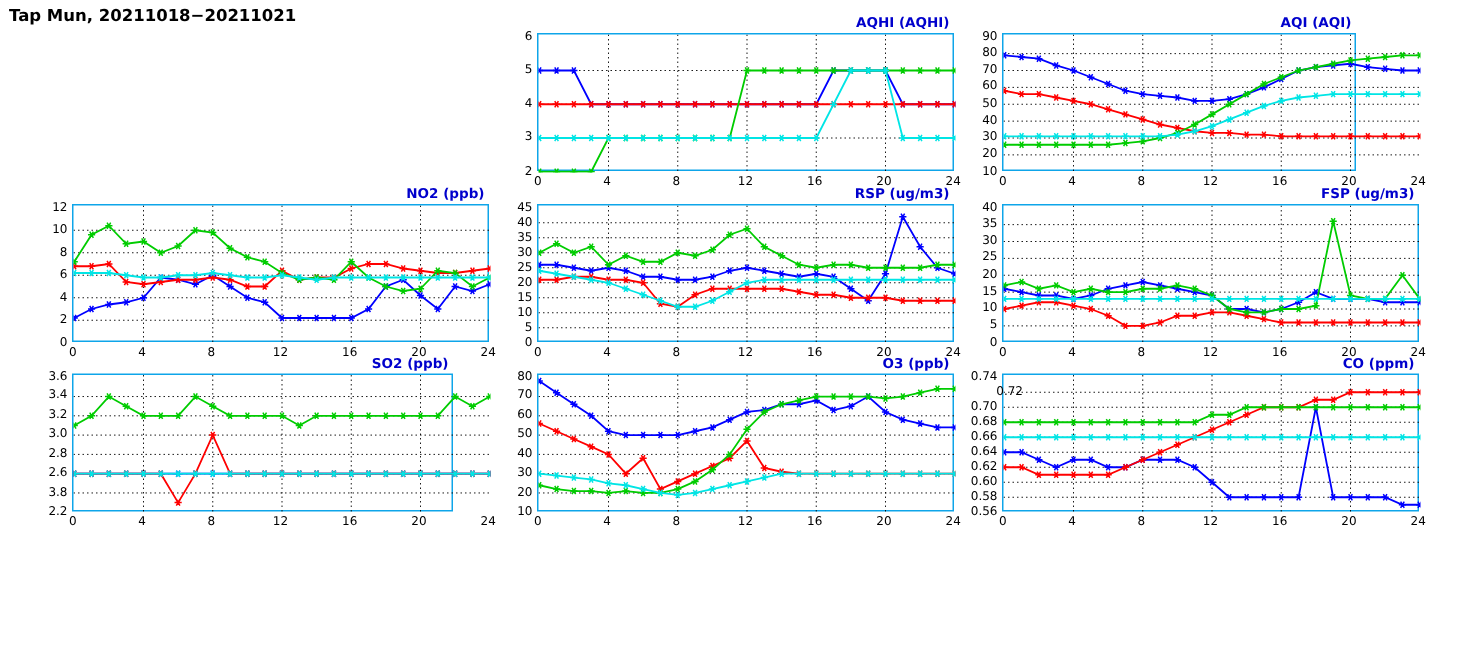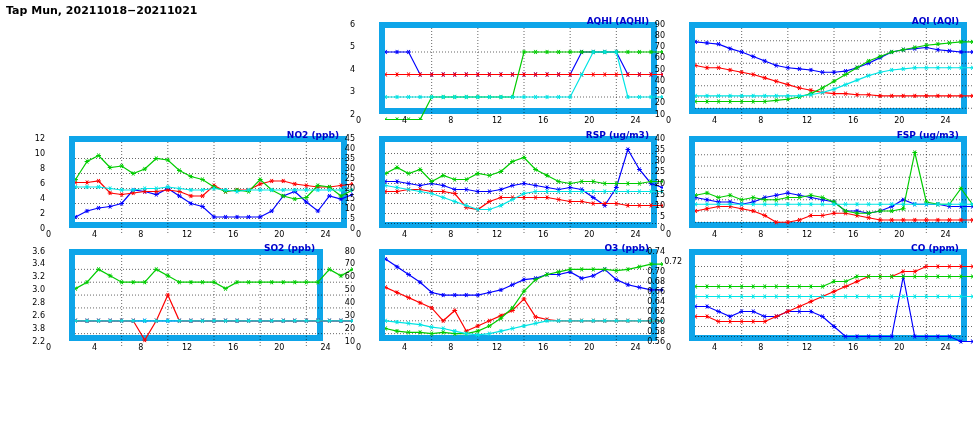--- a/index.html
+++ b/index.html
@@ -1,19 +1,19 @@
 <!DOCTYPE html>
 <html><head>
 <meta charset="utf-8">
 <style>
   html,body{margin:0;padding:0;background:#ffffff;}
   body{width:975px;height:447px;font-family:"DejaVu Sans",sans-serif;overflow:hidden;position:relative;}
   #title{position:absolute;left:6px;top:4px;font-size:11px;font-weight:bold;color:#000;letter-spacing:0px;}
   .panel{position:absolute;}
-  .plotbox{position:absolute;border:6px solid #0ea5e9;box-sizing:border-box;background:#fff;margin-left:21px;}
+  .plotbox{position:absolute;border:1px solid #0ea5e9;box-sizing:border-box;background:#fff;}
   .plotlabel{position:absolute;font-size:9px;font-weight:bold;color:#0000cc;right:2px;top:-12px;white-space:nowrap;}
   .ytick{position:absolute;font-size:8px;color:#000;text-align:right;transform:translateY(-50%);white-space:nowrap;}
   .xtick{position:absolute;font-size:8px;color:#000;text-align:center;transform:translateX(-50%);white-space:nowrap;}
   svg{display:block;}
 </style>
 </head>
 <body>
 
 <div id="title">Tap Mun, 20211018−20211021</div>
 <div id="charts">
@@ -46,21 +46,21 @@
       <div class="ytick" style="right: 281px; top: 1.5px;">6</div>
       <div class="xtick" style="left: 0.5px; top: 94px;">0</div>
       <div class="xtick" style="left: 46.6667px; top: 94px;">4</div>
       <div class="xtick" style="left: 92.8333px; top: 94px;">8</div>
       <div class="xtick" style="left: 139px; top: 94px;">12</div>
       <div class="xtick" style="left: 185.167px; top: 94px;">16</div>
       <div class="xtick" style="left: 231.333px; top: 94px;">20</div>
       <div class="xtick" style="left: 277.5px; top: 94px;">24</div>
     </div>
     <div class="panel" style="left: 668px; top: 22px; width: 278px; height: 92px;">
-      <div class="plotbox" style="left: 0px; top: 0px; width: 278px; height: 92px;">
+      <div class="plotbox" style="left: 0px; top: 0px; width: 236px; height: 92px;">
         <div class="plotlabel">AQI (AQI)</div>
         <svg width="278" height="92">
           <line x1="0" x2="278" y1="80.25" y2="80.25" stroke="#000" stroke-width="0.6" stroke-dasharray="1,2"></line>
           <line x1="0" x2="278" y1="69" y2="69" stroke="#000" stroke-width="0.6" stroke-dasharray="1,2"></line>
           <line x1="0" x2="278" y1="57.75" y2="57.75" stroke="#000" stroke-width="0.6" stroke-dasharray="1,2"></line>
           <line x1="0" x2="278" y1="46.5" y2="46.5" stroke="#000" stroke-width="0.6" stroke-dasharray="1,2"></line>
           <line x1="0" x2="278" y1="35.25" y2="35.25" stroke="#000" stroke-width="0.6" stroke-dasharray="1,2"></line>
           <line x1="0" x2="278" y1="24" y2="24" stroke="#000" stroke-width="0.6" stroke-dasharray="1,2"></line>
           <line x1="0" x2="278" y1="12.75" y2="12.75" stroke="#000" stroke-width="0.6" stroke-dasharray="1,2"></line>
           <line y1="0" y2="92" x1="46.666666666666664" x2="46.666666666666664" stroke="#000" stroke-width="0.6" stroke-dasharray="1,2"></line>

